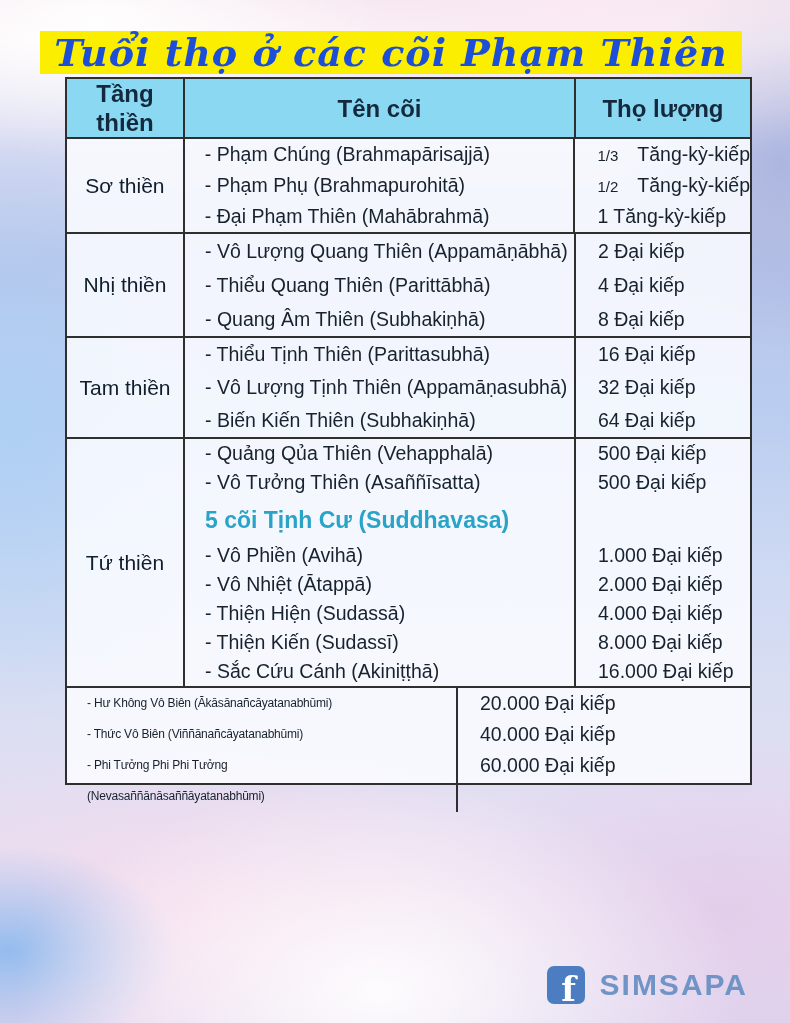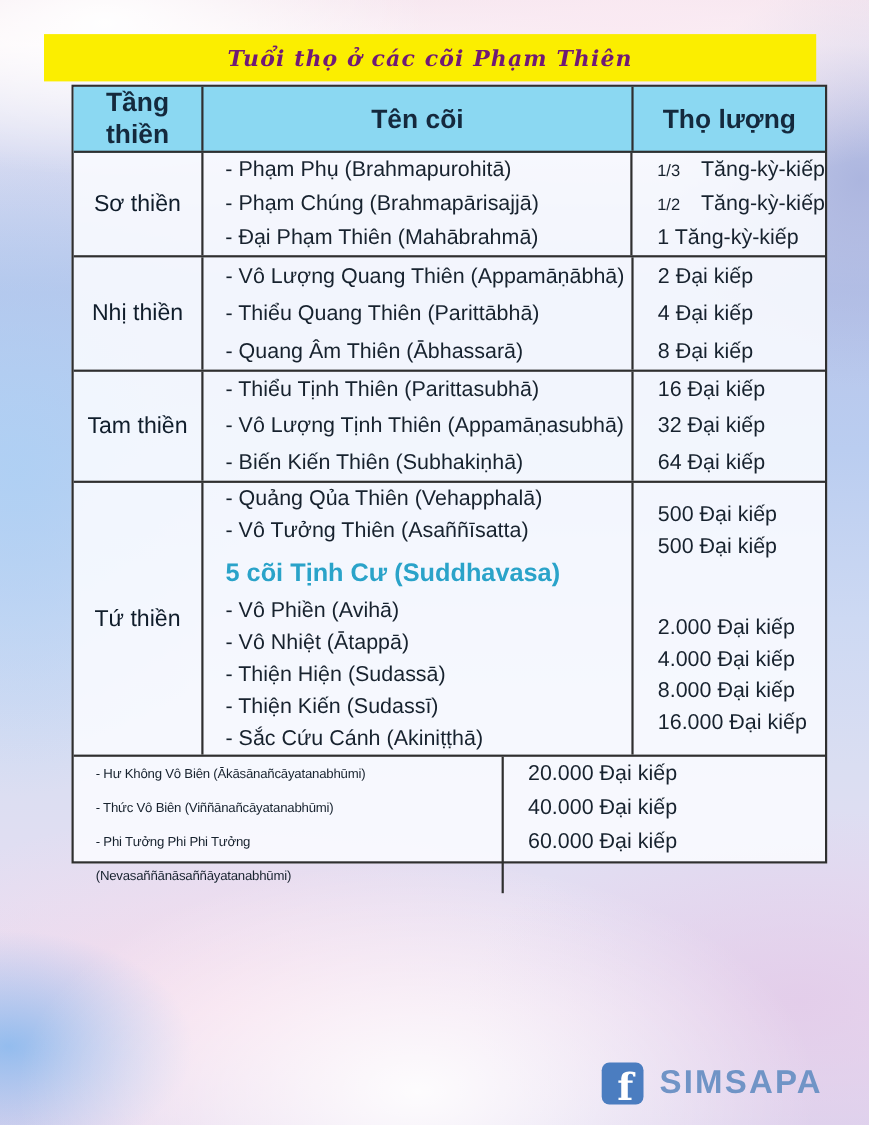--- a/index.html
+++ b/index.html
@@ -13,21 +13,21 @@
       radial-gradient(ellipse 520px 300px at 48% 97%, rgba(255,255,255,.92), rgba(255,255,255,0) 70%),
       radial-gradient(ellipse 240px 150px at 1% 93%, rgba(138,185,238,.9), rgba(138,185,238,0) 70%),
       radial-gradient(ellipse 430px 250px at 92% 89%, rgba(226,203,233,.85), rgba(226,203,233,0) 70%),
       radial-gradient(ellipse 520px 260px at 28% 90%, rgba(247,219,235,.85), rgba(247,219,235,0) 72%),
       linear-gradient(180deg,#f5e7ef 0%,#fbf4f8 4%,#d6daf1 14%,#b8c5ea 26%,#bacdf0 40%,#cdd9f3 55%,#dadef2 68%,#e4def2 80%,#e9dcf0 90%,#ded4ee 100%);
   }
   
   .banner{position:absolute;left:40px;top:31px;width:702px;height:43px;background:#fbee00;
     display:flex;align-items:center;justify-content:center;}
   .banner span{font-family:"DejaVu Serif","Liberation Serif",serif;font-style:italic;font-weight:bold;
-    font-size:20px;color:#701a75;letter-spacing:1px;white-space:nowrap;}
+    font-size:38px;color:#1d4ed8;letter-spacing:1px;white-space:nowrap;}
   
   .table{position:absolute;left:65px;top:77px;width:687px;height:708px;box-sizing:border-box;
     border:2px solid #2f2f2f;display:flex;flex-direction:column;background:rgba(250,252,255,0.87);}
   .tr{display:flex;box-sizing:border-box;border-bottom:2px solid #2f2f2f;}
   .tr:last-child{border-bottom:none;}
   .c1{width:118px;box-sizing:border-box;border-right:2px solid #2f2f2f;}
   .c2{width:391px;box-sizing:border-box;border-right:2px solid #2f2f2f;}
   .c3{flex:1;box-sizing:border-box;}
   .thead{height:87px;background:#8bd8f2;}
   .thead .th{display:flex;align-items:center;justify-content:center;text-align:center;
@@ -69,37 +69,37 @@
 
     <div class="tr thead">
       <div class="th c1">Tầng thiền</div>
       <div class="th c2">Tên cõi</div>
       <div class="th c3">Thọ lượng</div>
     </div>
 
     <div class="tr r1">
       <div class="c1 level">Sơ thiền</div>
       <div class="c2 names">
+        <div class="line">- Phạm Chúng (Brahmapārisajjā)</div>
         <div class="line">- Phạm Phụ (Brahmapurohitā)</div>
-        <div class="line">- Phạm Chúng (Brahmapārisajjā)</div>
         <div class="line">- Đại Phạm Thiên (Mahābrahmā)</div>
       </div>
       <div class="c3 vals">
         <div class="line"><span class="frac">1/3</span><span>Tăng-kỳ-kiếp</span></div>
         <div class="line"><span class="frac">1/2</span><span>Tăng-kỳ-kiếp</span></div>
         <div class="line">1 Tăng-kỳ-kiếp</div>
       </div>
     </div>
 
     <div class="tr r2">
       <div class="c1 level">Nhị thiền</div>
       <div class="c2 names">
         <div class="line">- Vô Lượng Quang Thiên (Appamāṇābhā)</div>
         <div class="line">- Thiểu Quang Thiên (Parittābhā)</div>
-        <div class="line">- Quang Âm Thiên (Ābhassarā)</div>
+        <div class="line">- Quang Âm Thiên (Subhakiṇhā)</div>
       </div>
       <div class="c3 vals">
         <div class="line">2 Đại kiếp</div>
         <div class="line">4 Đại kiếp</div>
         <div class="line">8 Đại kiếp</div>
       </div>
     </div>
 
     <div class="tr r3">
       <div class="c1 level">Tam thiền</div>
@@ -124,20 +124,21 @@
         <div class="line">- Vô Phiền (Avihā)</div>
         <div class="line">- Vô Nhiệt (Ātappā)</div>
         <div class="line">- Thiện Hiện (Sudassā)</div>
         <div class="line">- Thiện Kiến (Sudassī)</div>
         <div class="line">- Sắc Cứu Cánh (Akiniṭṭhā)</div>
       </div>
       <div class="c3 vals">
         <div class="line">500 Đại kiếp</div>
         <div class="line">500 Đại kiếp</div>
         <div class="val-spacer"></div>
+        <div class="line">1.000 Đại kiếp</div>
         <div class="line">2.000 Đại kiếp</div>
         <div class="line">4.000 Đại kiếp</div>
         <div class="line">8.000 Đại kiếp</div>
         <div class="line">16.000 Đại kiếp</div>
       </div>
     </div>
 
     <div class="tr r5">
       <div class="c2 names">
         <div class="line">- Hư Không Vô Biên (Ākāsānañcāyatanabhūmi)</div>

